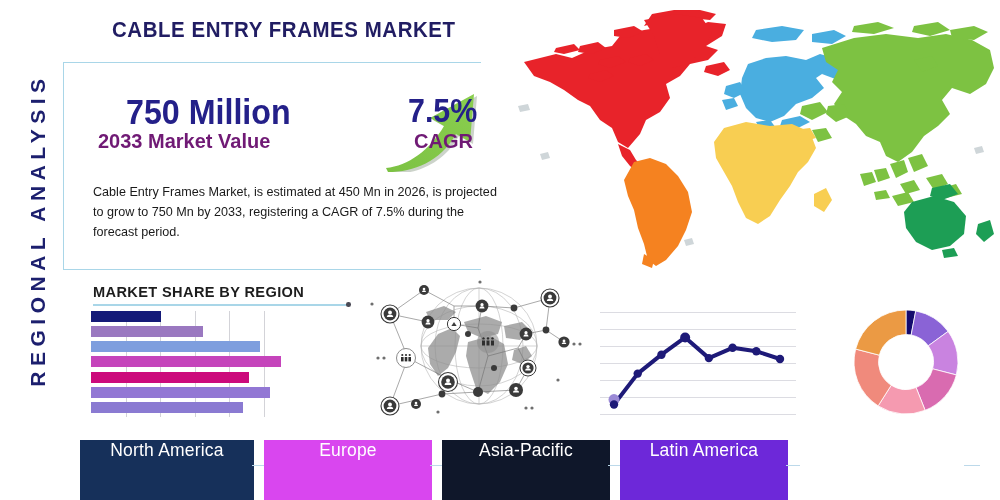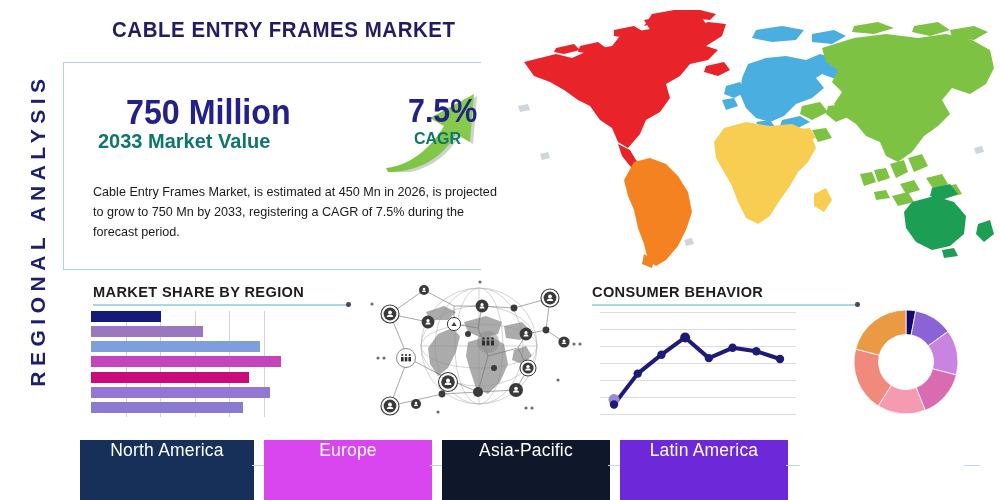--- a/index.html
+++ b/index.html
@@ -54,27 +54,27 @@
   
   #kpi-row { position: absolute; left: 78px; top: 92px; width: 420px; height: 78px; }
   .kpi-val {
     font-family: "Liberation Sans Narrow", "Liberation Sans", sans-serif;
     font-weight: 700; color: #242089;
     transform: scaleX(0.92); transform-origin: left center;
     white-space: nowrap;
   }
   .kpi-sub {
     font-family: "Liberation Sans", sans-serif;
-    font-weight: 700; color: #0f766e;
+    font-weight: 700; color: #701a75;
     white-space: nowrap;
   }
   #kpi-left-val  { position: absolute; left: 48px;  top: 0px;  font-size: 35px; }
   #kpi-left-sub  { position: absolute; left: 20px;  top: 38px; font-size: 20px; }
   #kpi-right-val { position: absolute; left: 330px; top: 0px;  font-size: 33px; }
-  #kpi-right-sub { position: absolute; left: 336px; top: 38px; font-size: 16px; }
+  #kpi-right-sub { position: absolute; left: 336px; top: 38px; font-size: 20px; }
 
   #growth-arrow { position: absolute; left: 300px; top: -2px; width: 110px; height: 82px; }
 
   
   #description {
     position: absolute; left: 93px; top: 182px;
     width: 404px;
     font-size: 12.6px;
     line-height: 20px;
     color: #1a1a1a;
@@ -466,26 +466,20 @@
         <circle cx="206" cy="72" r="1.6"></circle>
       <circle cx="212" cy="72" r="1.6"></circle>
         <circle cx="158" cy="136" r="1.6"></circle>
       <circle cx="164" cy="136" r="1.6"></circle>
         <circle cx="70" cy="140" r="1.6"></circle>
       <circle cx="112" cy="10" r="1.6"></circle>
         <circle cx="190" cy="108" r="1.6"></circle>
     </g>
   </svg>
 
-  <div class="sec-head" id="head-consumer">
-    <div class="sh-text">CONSUMER BEHAVIOR</div>
-    <div class="sh-rule">
-      <span class="sh-dot"></span>
-    </div>
-  </div>
 
   <div id="line-chart">
       <div class="grid-h" style="top: 0px;"></div>
       <div class="grid-h" style="top: 17px;"></div>
       <div class="grid-h" style="top: 34px;"></div>
       <div class="grid-h" style="top: 51px;"></div>
       <div class="grid-h" style="top: 68px;"></div>
       <div class="grid-h" style="top: 85px;"></div>
       <div class="grid-h" style="top: 102px;"></div>
       <svg viewBox="0 0 196 104" width="196" height="104" style="position: absolute; left: 0px; top: 0px;">

